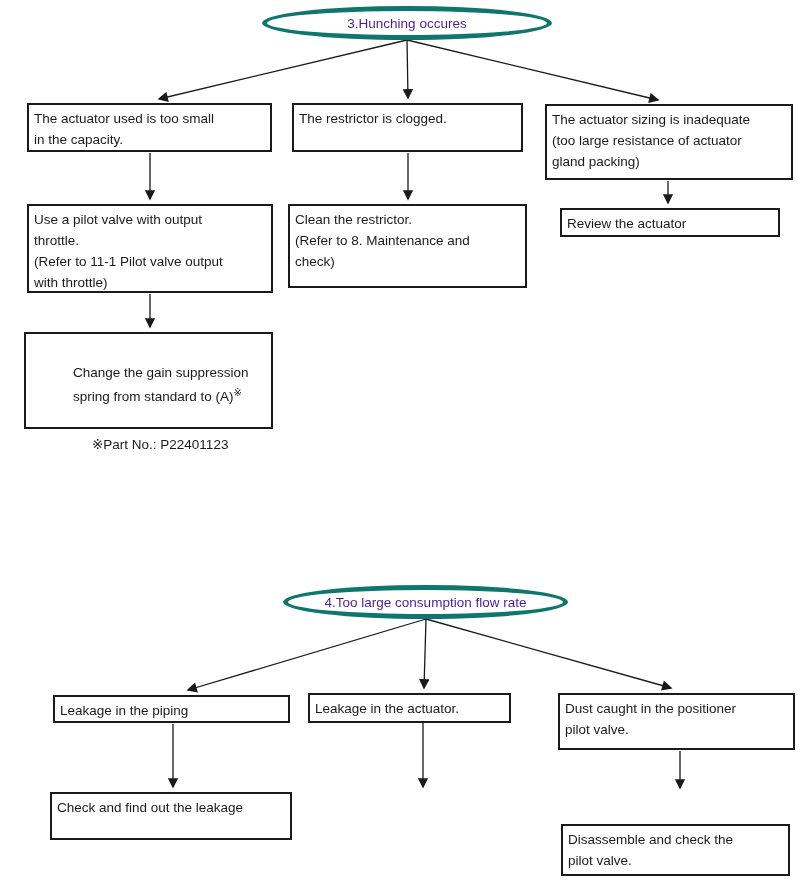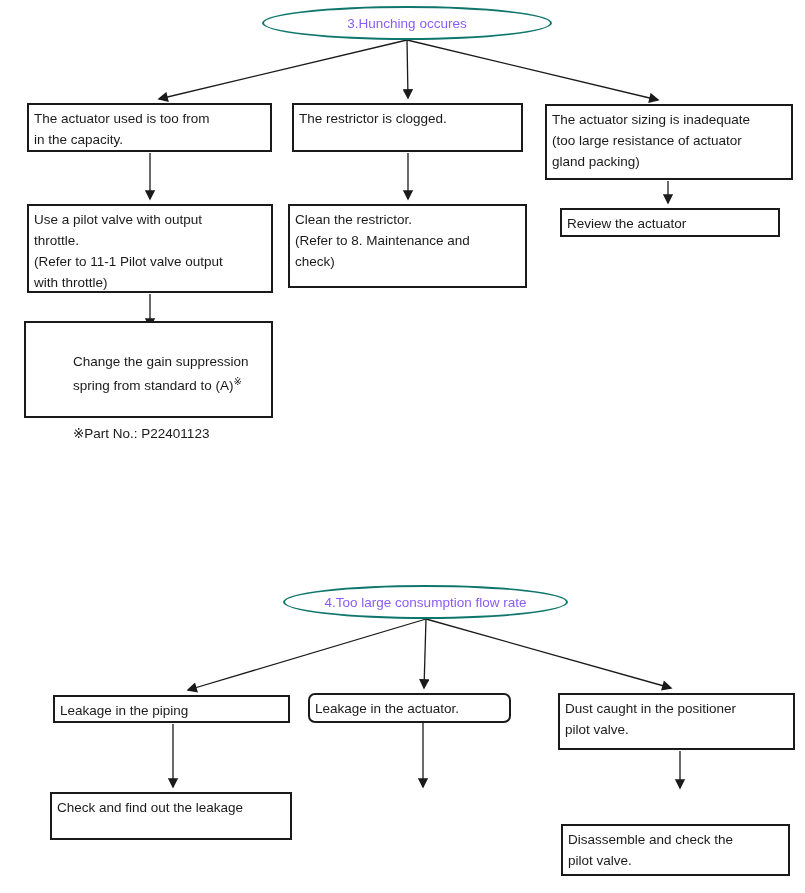--- a/index.html
+++ b/index.html
@@ -30,37 +30,38 @@
     background: #ffffff;
     color: #1a1a1a;
     font-size: 13.5px;
     line-height: 21px;
     padding: 3px 5px 2px 5px;
     white-space: pre-line;
   }
   .ellipse {
     position: absolute;
     box-sizing: border-box;
-    border: 2px solid #0f766e;
+    border: 5px solid #0f766e;
     border-radius: 50%;
     background: #ffffff;
-    color: #8b5cf6;
+    color: #4c1d95;
     font-size: 13.5px;
     display: flex;
     align-items: center;
     justify-content: center;
     text-align: center;
   }
   .node sup {
     font-size: 10px;
     line-height: 0;
   }
   .followup-note {
     margin-top: 24px;
     white-space: pre-line;
+    margin-left: 19px;
   }
   .lh24 { line-height: 24px; }
 </style>
 </head>
 <body>
 
 <div class="canvas">
 
   <svg class="arrow-layer" width="805" height="893" viewBox="0 0 805 893" xmlns="http://www.w3.org/2000/svg">
     <defs>
@@ -86,53 +87,53 @@
       <line x1="173" y1="724" x2="173" y2="787" marker-end="url(#ah)"></line>
       <line x1="423" y1="723" x2="423" y2="787" marker-end="url(#ah)"></line>
       <line x1="680" y1="751" x2="680" y2="788" marker-end="url(#ah)"></line>
     </g>
   </svg>
 
   <div class="ellipse" style="left:262px; top:6px; width:290px; height:34px;">
     <span>3.Hunching occures</span>
   </div>
 
-  <div class="node" style="left:27px; top:103px; width:245px; height:49px;">The actuator used is too from
+  <div class="node" style="left:27px; top:103px; width:245px; height:49px;">The actuator used is too small
 in the capacity.</div>
 
   <div class="node" style="left:292px; top:103px; width:231px; height:49px;">The restrictor is clogged.</div>
 
   <div class="node" style="left:545px; top:104px; width:248px; height:76px;">The actuator sizing is inadequate
 (too large resistance of actuator
 gland packing)</div>
 
   <div class="node" style="left:27px; top:204px; width:246px; height:89px;">Use a pilot valve with output
 throttle.
 (Refer to 11-1 Pilot valve output
 with throttle)</div>
 
   <div class="node" style="left:288px; top:204px; width:239px; height:84px;">Clean the restrictor.
 (Refer to 8. Maintenance and
 check)</div>
 
   <div class="node" style="left:560px; top:208px; width:220px; height:29px;">Review the actuator</div>
 
-  <div class="node lh24" style="left:24px; top:321px; width:249px; height:97px;padding-left:47px;">
+  <div class="node lh24" style="left:24px; top:332px; width:249px; height:97px;padding-left:47px;">
     <span>Change the gain suppression
 spring from standard to (A)</span><sup>※</sup>
     <div class="followup-note">※Part No.: P22401123</div>
   </div>
 
   <div class="ellipse" style="left:283px; top:585px; width:285px; height:34px;">
     <span>4.Too large consumption flow rate</span>
   </div>
 
   <div class="node" style="left:53px; top:695px; width:237px; height:28px;">Leakage in the piping</div>
 
-  <div class="node" style="left:308px; top:693px; width:203px; height:30px;border-radius:7px;">Leakage in the actuator.</div>
+  <div class="node" style="left:308px; top:693px; width:203px; height:30px;">Leakage in the actuator.</div>
 
   <div class="node" style="left:558px; top:693px; width:237px; height:57px;">Dust caught in the positioner
 pilot valve.</div>
 
   <div class="node" style="left:50px; top:792px; width:242px; height:48px;">Check and find out the leakage</div>
 
 
   <div class="node" style="left:561px; top:793px; width:229px; height:52px;margin-top:31px;">Disassemble and check the
 pilot valve.</div>
 

